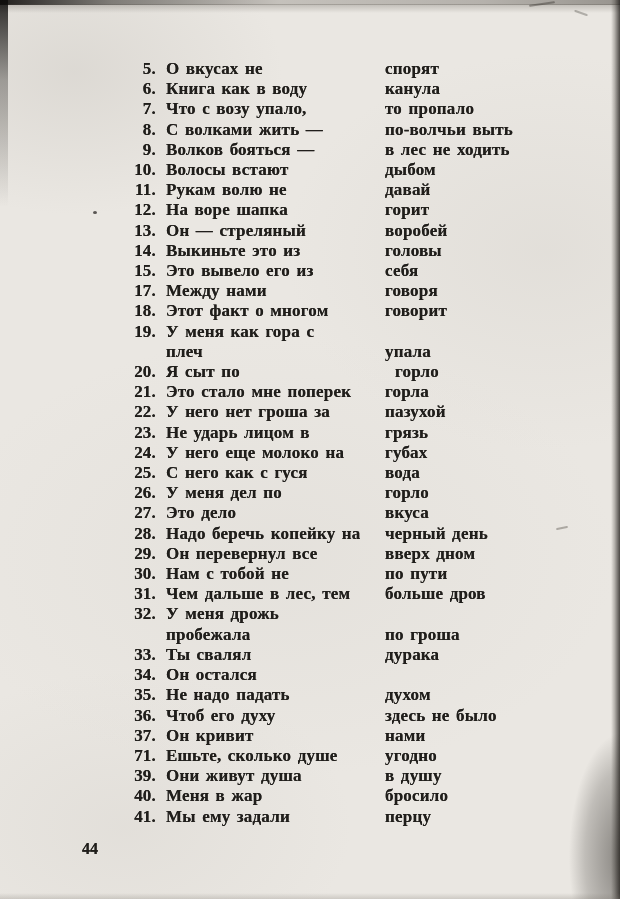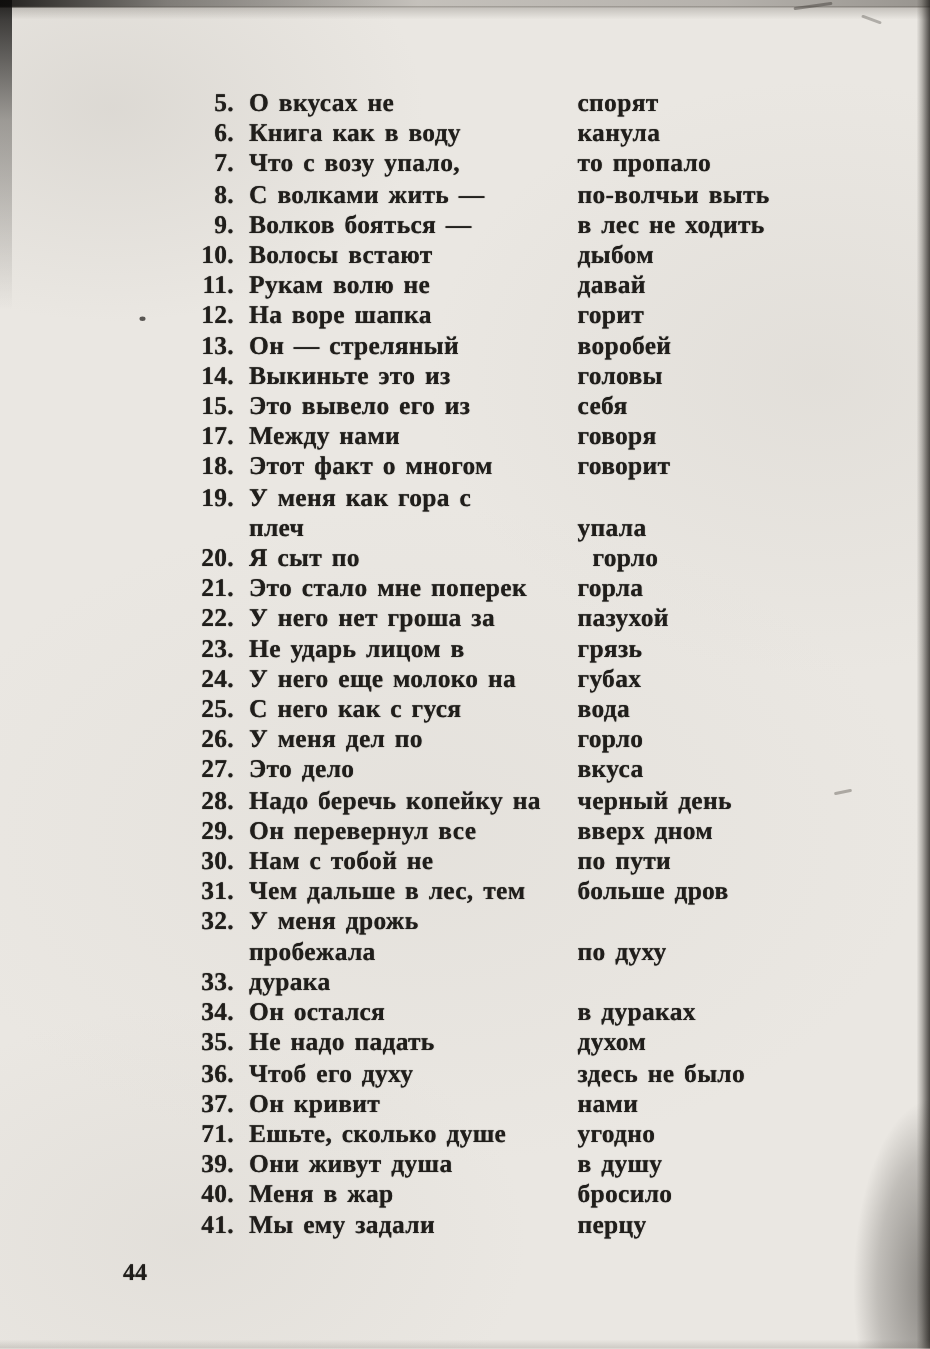--- a/index.html
+++ b/index.html
@@ -280,34 +280,36 @@
     </span>
     <span class="right">больше дров</span>
   </div>
 
   <div class="row">
     <span class="num">32.</span>
     <span class="left">
       <span class="l1">У меня дрожь</span>
     <span class="l2">пробежала</span>
         </span>
-    <span class="right">по духу</span>
+    <span class="right">по гроша</span>
   </div>
 
   <div class="row">
     <span class="num">33.</span>
+    <span class="left">
+      <span class="l1">Ты свалял</span>
+    </span>
     <span class="right">дурака</span>
   </div>
 
   <div class="row">
     <span class="num">34.</span>
     <span class="left">
       <span class="l1">Он остался</span>
     </span>
-    <span class="right">в дураках</span>
   </div>
 
   <div class="row">
     <span class="num">35.</span>
     <span class="left">
       <span class="l1">Не надо падать</span>
     </span>
     <span class="right">духом</span>
   </div>
 

